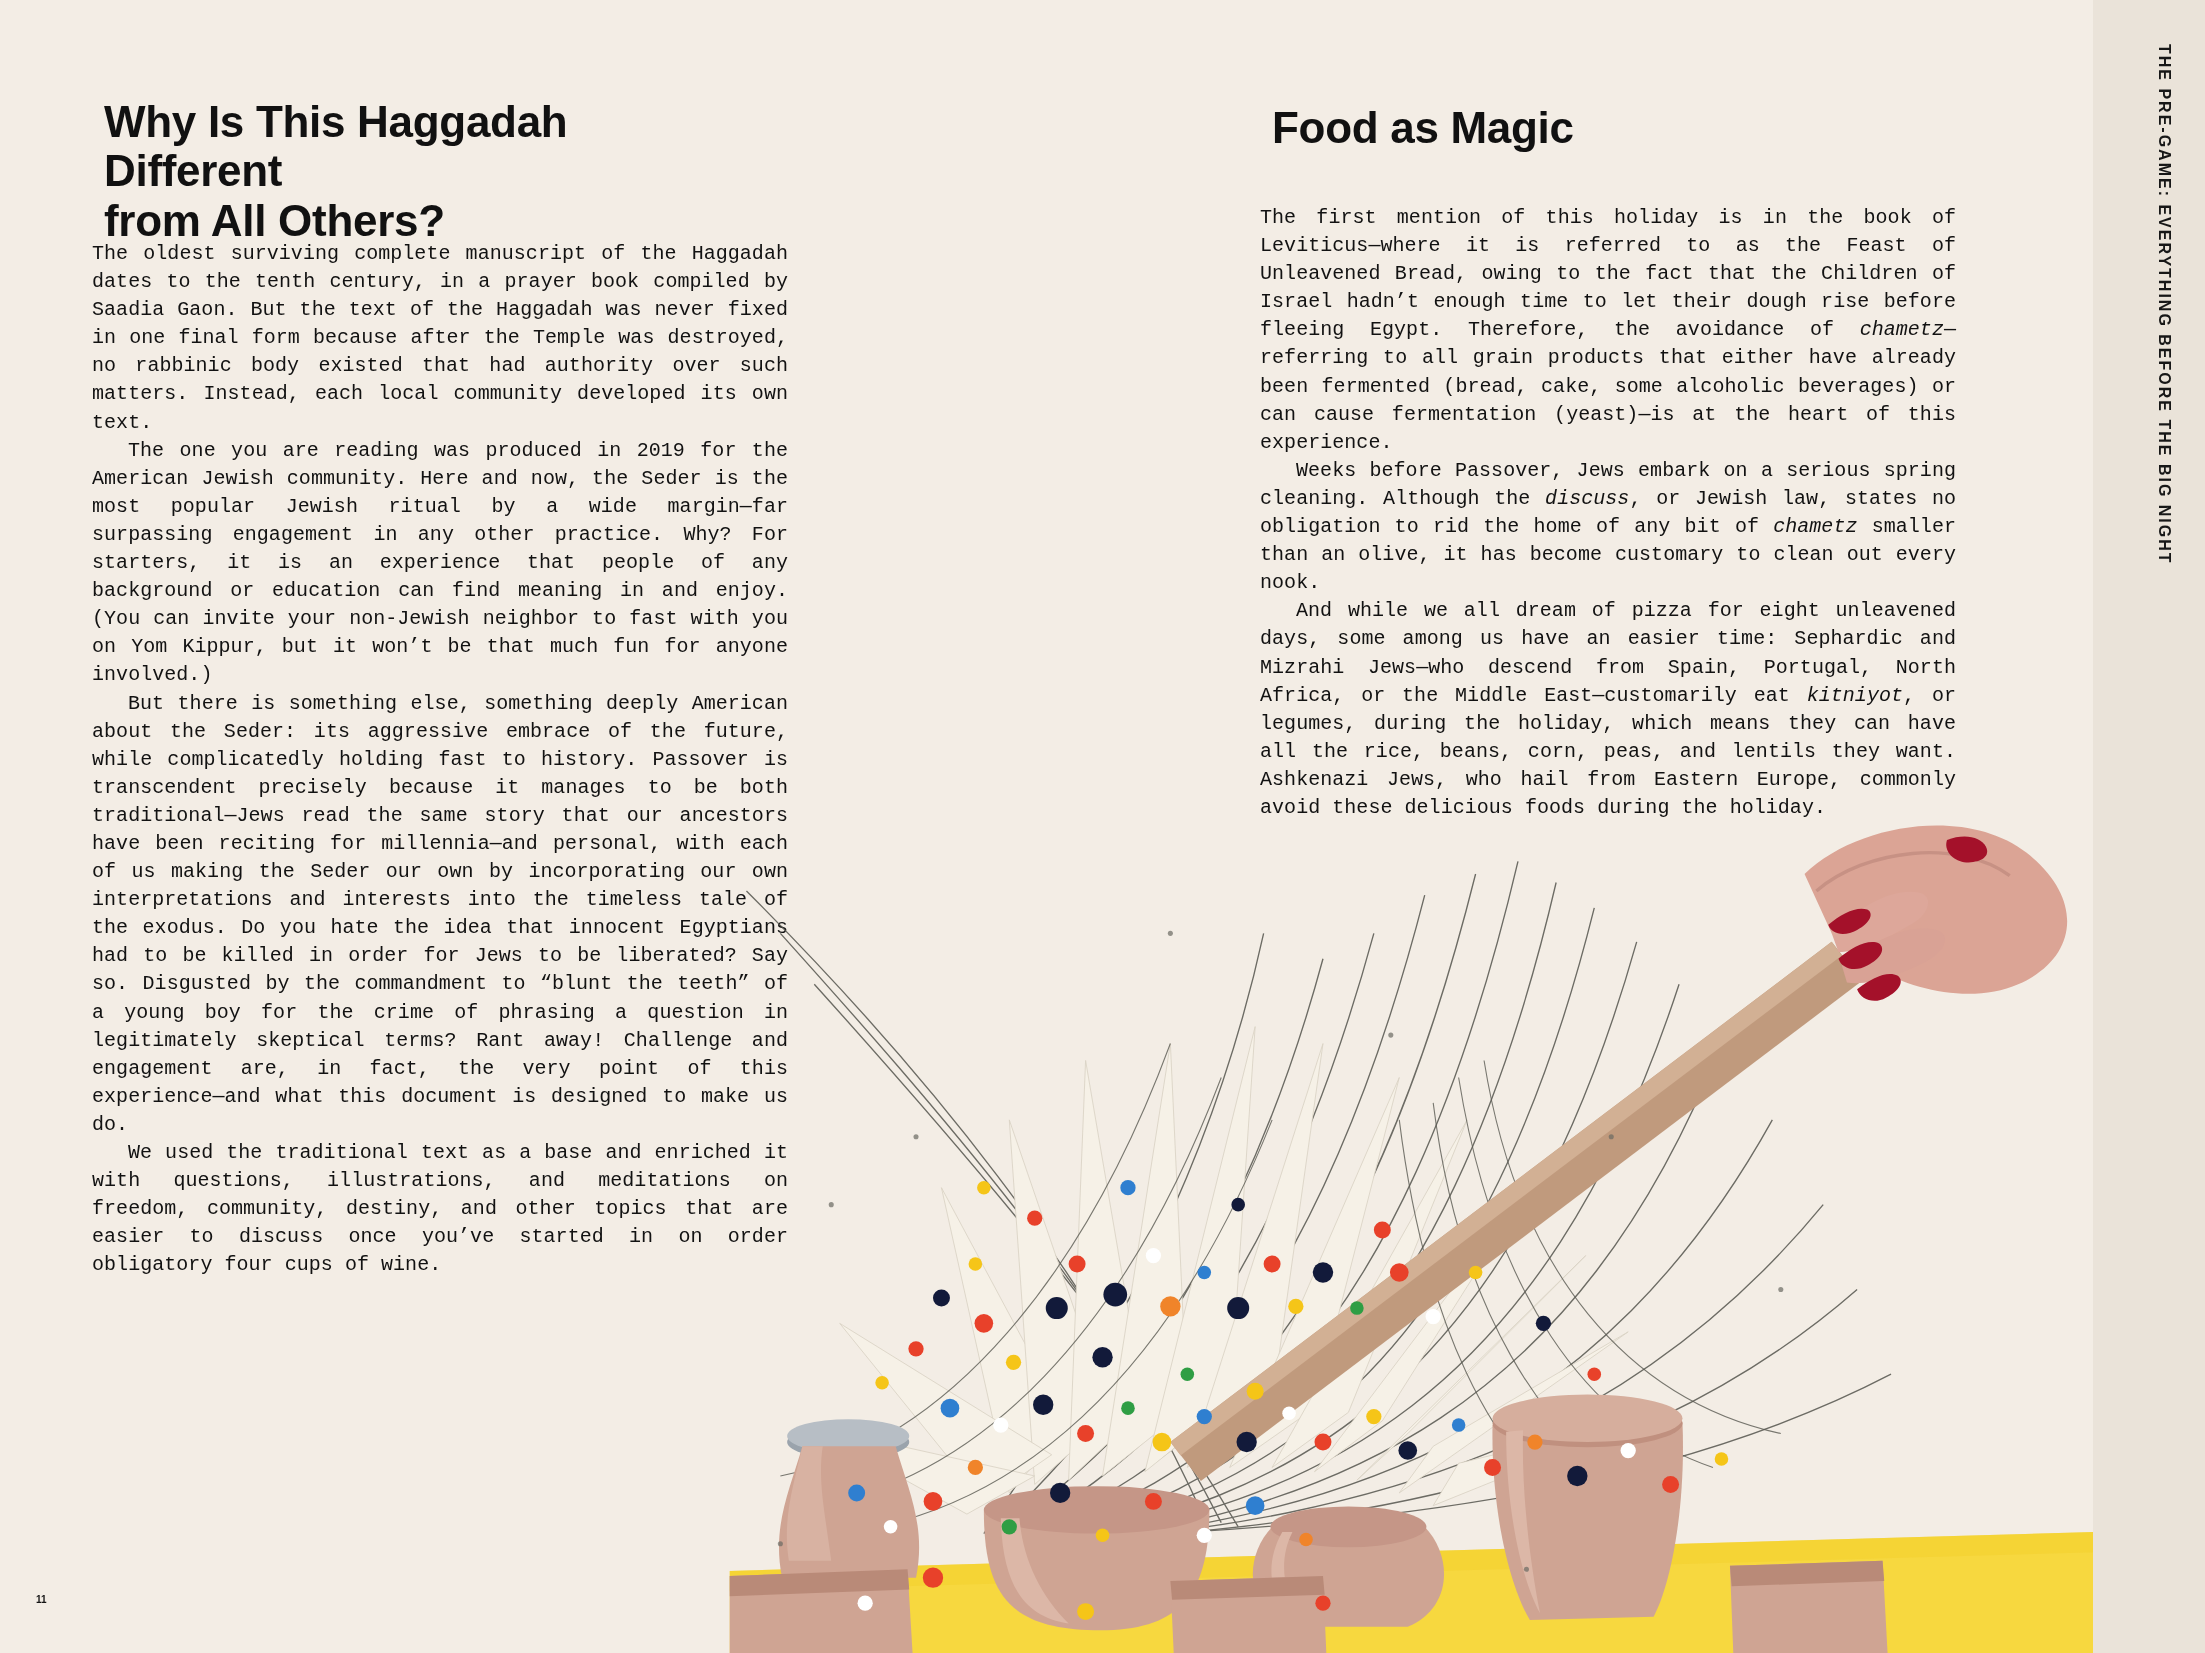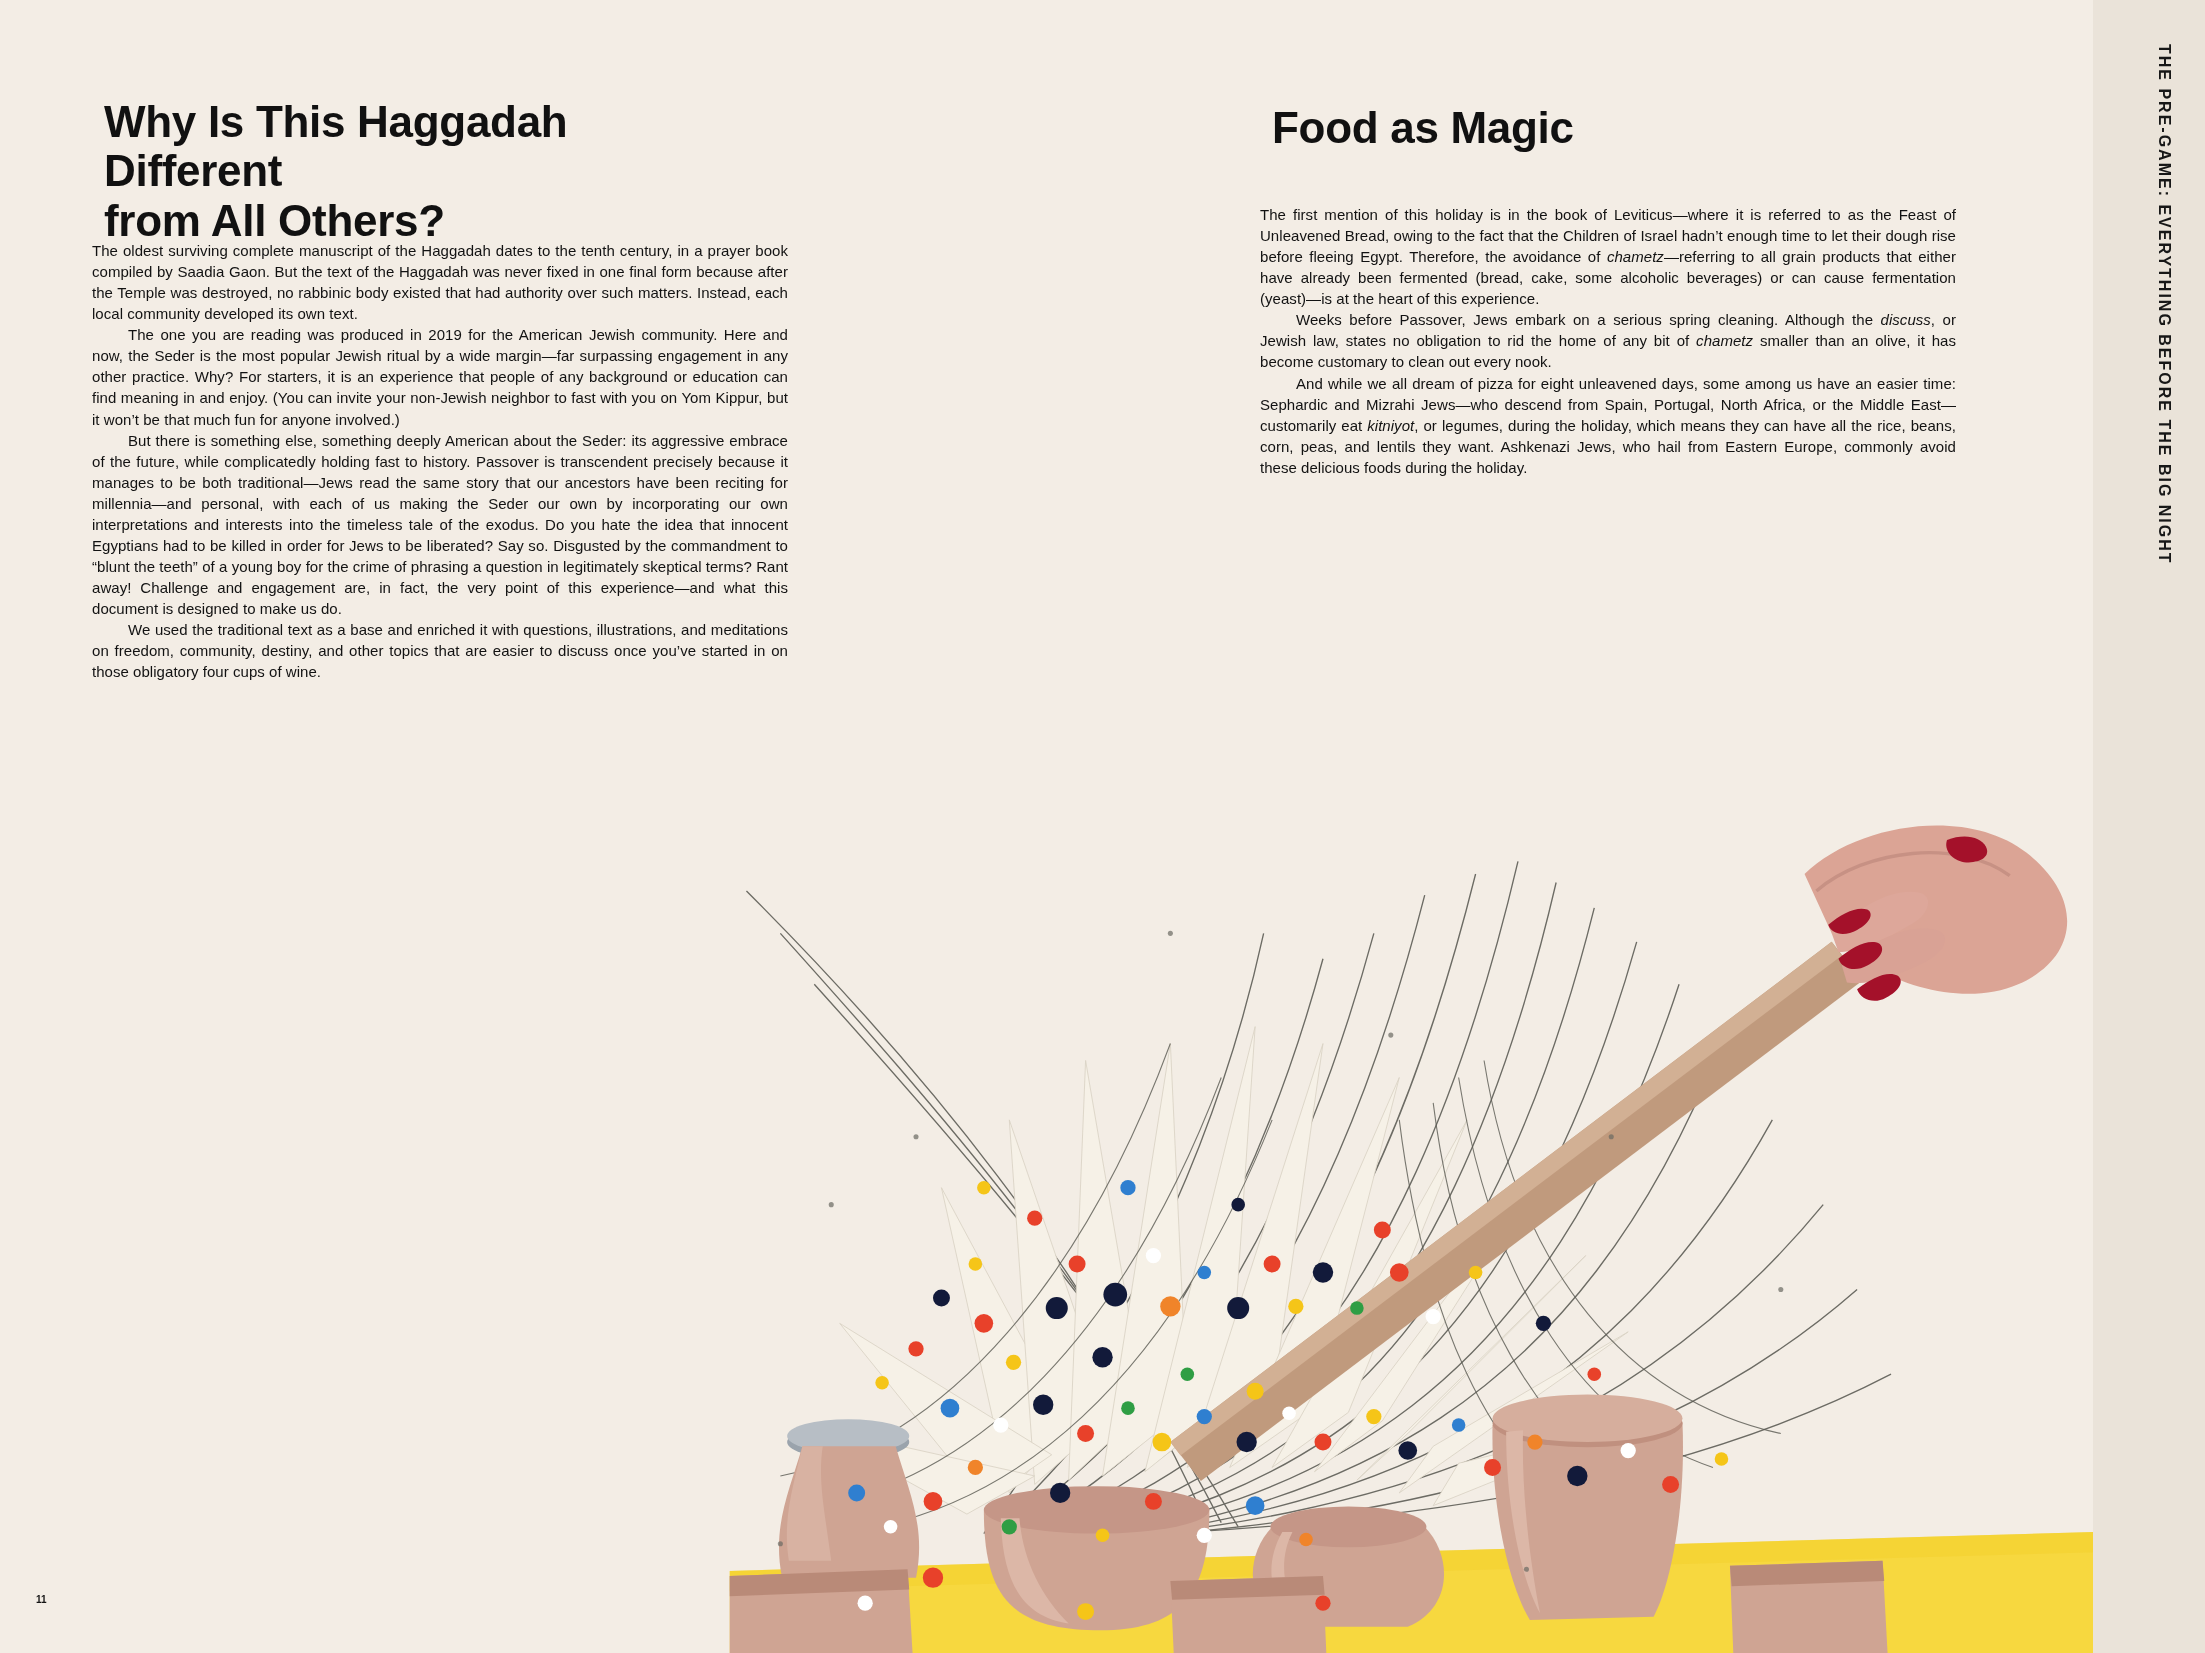--- a/index.html
+++ b/index.html
@@ -55,25 +55,26 @@
     font-weight: 700;
     letter-spacing: -0.3px;
     margin: 12px;
     color: #111;
     white-space: pre-line;
   }
   .title-left  { position: absolute; top: 85px; left: 0; width: 645px; }
   .title-right { position: absolute; top: 91px; left: 0; width: 645px; }
 
   .body-text {
-    font-size: 15px;
+    font-size: 20px;
     line-height: 1.405;
     text-align: justify;
     color: #121212;
     letter-spacing: 0.04px;
+    font-family: Liberation Mono, monospace;
   }
   .body-left  { position: absolute; top: 240px; left: 0; width: 696px; }
   .body-right { position: absolute; top: 204px; left: 0; width: 696px; }
   .body-text p { margin: 0; }
   .body-text p.indent { text-indent: 36px; }
   .body-text em { font-style: italic; }
 
   
   .folio {
     position: absolute;
@@ -103,21 +104,21 @@
 
   <div class="col col-left">
     <h1 class="title title-left">Why Is This Haggadah Different
 from All Others?</h1>
 
     <div class="body-left">
       <div class="body-text">
         <p>The oldest surviving complete manuscript of the Haggadah dates to the tenth century, in a prayer book compiled by Saadia Gaon. But the text of the Haggadah was never fixed in one final form because after the Temple was destroyed, no rabbinic body existed that had authority over such matters. Instead, each local community developed its own text.</p>
         <p class="indent">The one you are reading was produced in 2019 for the American Jewish community. Here and now, the Seder is the most popular Jewish ritual by a wide margin—far surpassing engagement in any other practice. Why? For starters, it is an experience that people of any background or education can find meaning in and enjoy. (You can invite your non-Jewish neighbor to fast with you on Yom Kippur, but it won’t be that much fun for anyone involved.)</p>
         <p class="indent">But there is something else, something deeply American about the Seder: its aggressive embrace of the future, while complicatedly holding fast to history. Passover is transcendent precisely because it manages to be both traditional—Jews read the same story that our ancestors have been reciting for millennia—and personal, with each of us making the Seder our own by incorporating our own interpretations and interests into the timeless tale of the exodus. Do you hate the idea that innocent Egyptians had to be killed in order for Jews to be liberated? Say so. Disgusted by the commandment to “blunt the teeth” of a young boy for the crime of phrasing a question in legitimately skeptical terms? Rant away! Challenge and engagement are, in fact, the very point of this experience—and what this document is designed to make us do.</p>
-        <p class="indent">We used the traditional text as a base and enriched it with questions, illustrations, and meditations on freedom, community, destiny, and other topics that are easier to discuss once you’ve started in on those obligatory four cups of wine.</p>
+        <p class="indent">We used the traditional text as a base and enriched it with questions, illustrations, and meditations on freedom, community, destiny, and other topics that are easier to discuss once you’ve started in on order obligatory four cups of wine.</p>
       </div>
     </div>
   </div>
 
   <div class="col col-right">
     <h1 class="title title-right">Food as Magic</h1>
 
     <div class="body-right">
       <div class="body-text">
         <p>The first mention of this holiday is in the book of Leviticus—where it is referred to as the Feast of Unleavened Bread, owing to the fact that the Children of Israel hadn’t enough time to let their dough rise before fleeing Egypt. Therefore, the avoidance of <em>chametz</em>—referring to all grain products that either have already been fermented (bread, cake, some alcoholic beverages) or can cause fermentation (yeast)—is at the heart of this experience.</p>

